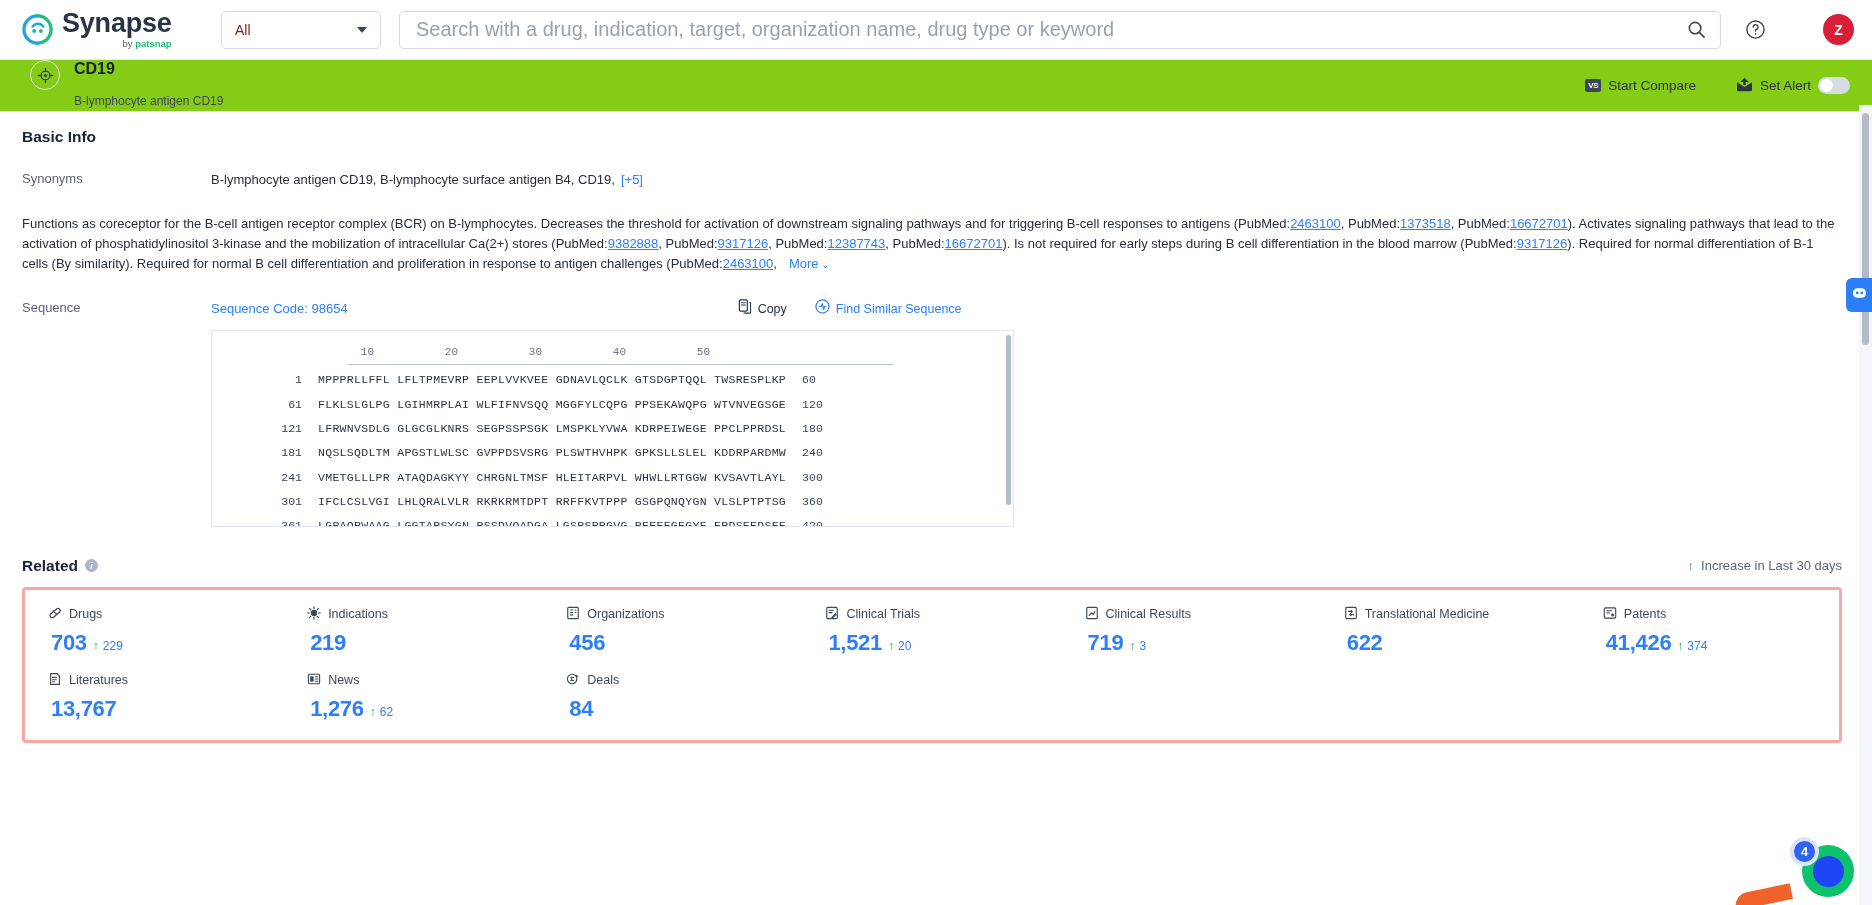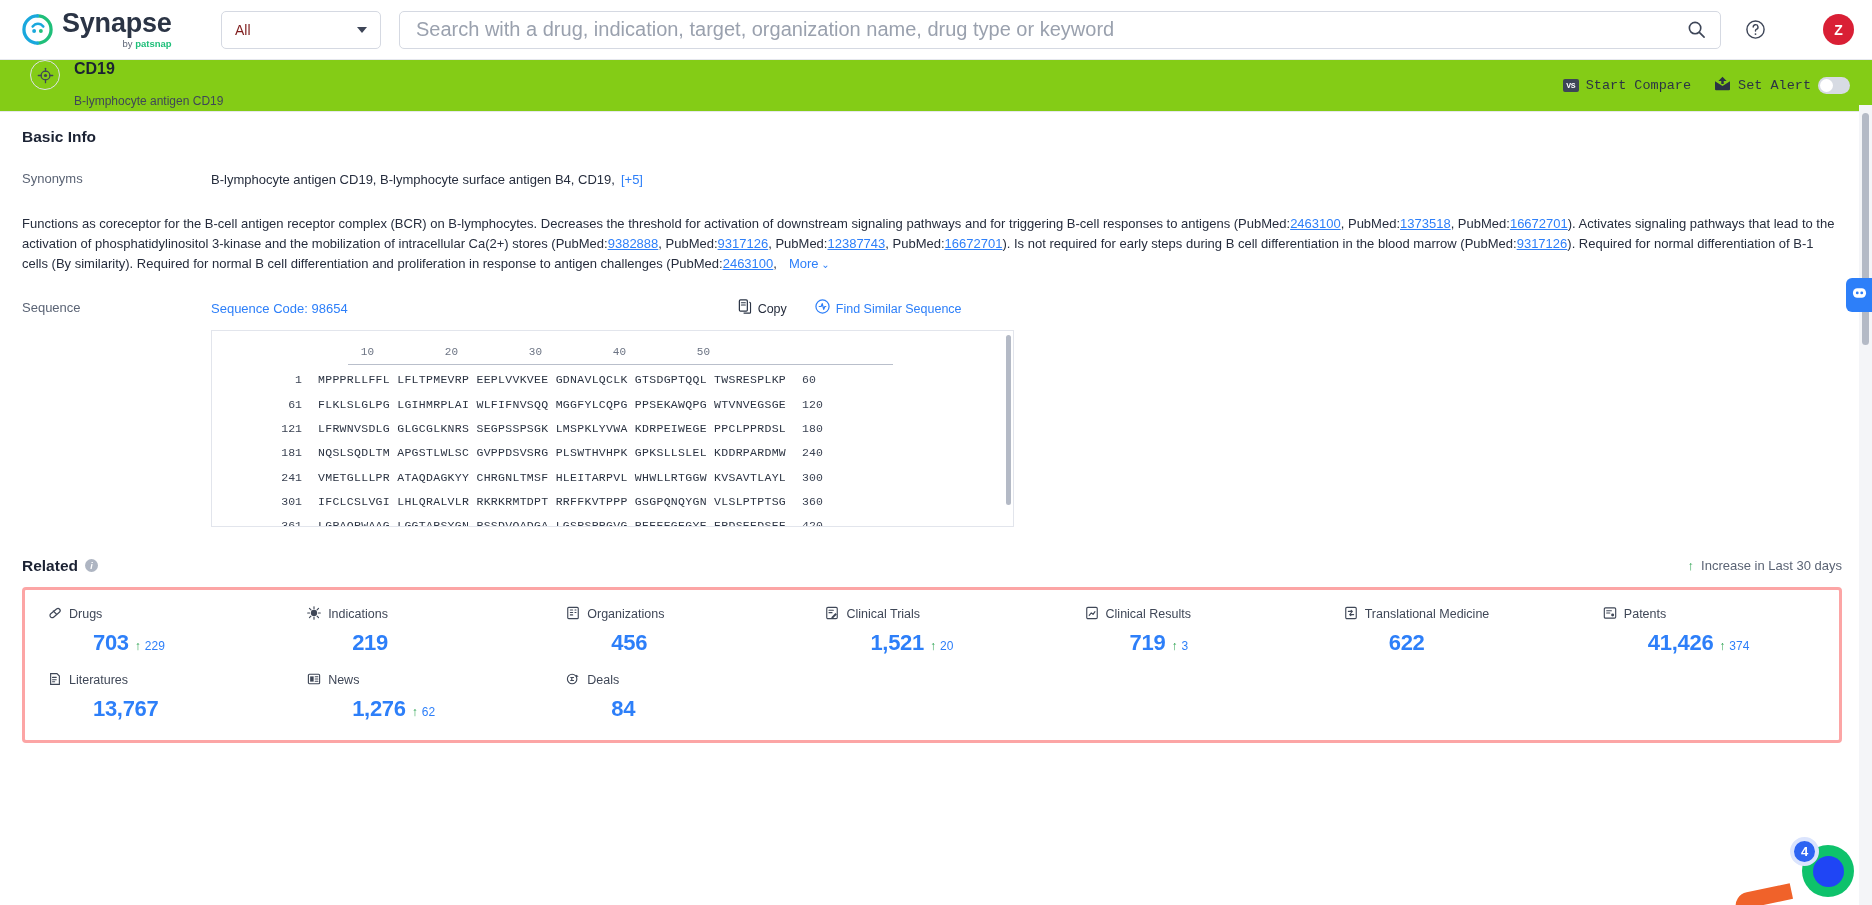--- a/index.html
+++ b/index.html
@@ -84,21 +84,21 @@
   }
   .target-badge {
     width: 30px; height: 30px; border-radius: 50%;
     border: 1px solid #dfe2ea;
     display: flex; align-items: center; justify-content: center;
     flex: none;
   }
   .head-titles { margin-left: 14px; }
   .head-title { font-size: 16px; font-weight: 700; color: #1b2233; line-height: 1.15; }
   .head-sub { font-size: 12px; color: #3f4757; margin-top: 16px; }
-  .head-right { margin-left: auto; display: flex; align-items: center; gap: 23px; font-family: Liberation Mono, monospace; }
+  .head-right { margin-left: auto; display: flex; align-items: center; gap: 40px; }
   .head-act { display: flex; align-items: center; gap: 7px; font-size: 13.5px;
               color: #2b3445; cursor: pointer; }
   .vs-icon {
     width: 16px; height: 13px; background: #3d4557; border-radius: 2px;
     color: #fff; font-size: 8px; font-weight: 700;
     display: flex; align-items: center; justify-content: center; letter-spacing: -0.3px;
   }
   .toggle {
     width: 32px; height: 17px; border-radius: 9px; background: #d7dbe3;
     position: relative; cursor: pointer; flex: none;
@@ -168,21 +168,21 @@
     background: #fff;
   }
   .stat-grid { display: grid; grid-template-columns: repeat(7, 1fr); }
   .stat {
     padding-left: 23px;
   }
   .stat.row2 { margin-top: 16px; }
   .stat-label { display: flex; align-items: center; gap: 7px;
                 font-size: 12.5px; color: #3f4757; }
   .stat-value { margin-top: 7px; display: flex; align-items: baseline; gap: 6px;
-                padding-left: 3px; margin-left: 42px; }
+                padding-left: 3px; }
   .stat-num { font-size: 22px; font-weight: 700; color: #2d7ff9; letter-spacing: -0.3px; }
   .stat-delta { display: flex; align-items: center; gap: 4px; }
   .stat-delta .arr { color: #2aa24f; font-size: 12px; line-height: 1; }
   .stat-delta .d { font-size: 12px; color: #2d7ff9; }
 
   
   .page-scroll {
     position: absolute; right: 3px; top: 113px; width: 7px; height: 232px;
     background: #b4bac6; border-radius: 4px; cursor: pointer; z-index: 20;
   }

